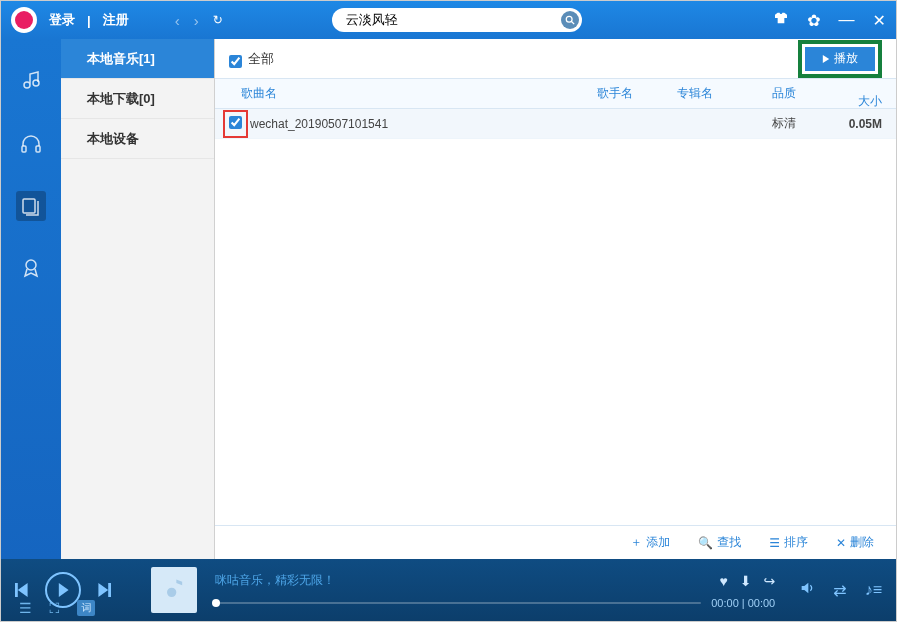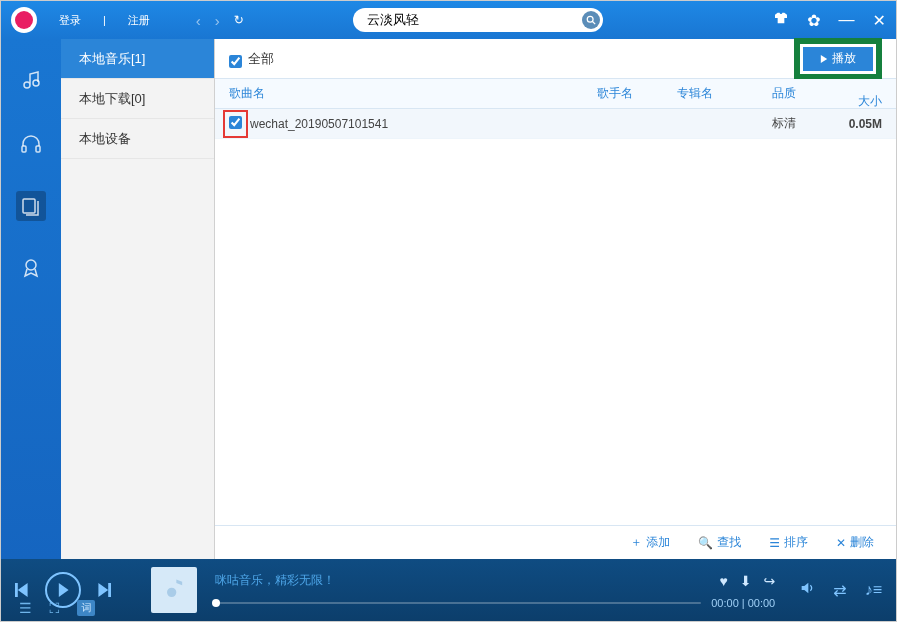--- a/index.html
+++ b/index.html
@@ -2,50 +2,50 @@
 <html><head>
 <meta charset="utf-8">
 <style>
 * { margin: 0; padding: 0; box-sizing: border-box; }
 body { font-family: "Microsoft YaHei", Arial, sans-serif; font-size: 12px; background: #fff; width: 897px; height: 622px; overflow: hidden; border: 1px solid #ccc; }
 
 
 .topbar { height: 38px; background: linear-gradient(#1e88e5, #1976d2); display: flex; align-items: center; color: #fff; padding: 0 10px; gap: 6px; }
 .logo { width: 26px; height: 26px; background: #fff; border-radius: 50%; display: flex; align-items: center; justify-content: center; position: relative; }
 .logo::before { content: ""; width: 18px; height: 18px; border-radius: 50%; background: #e91e63; }
-.auth { font-size: 11px; margin-left: 16px; cursor: pointer; }
+.auth { font-size: 13px; margin-left: 6px; cursor: pointer; font-weight: bold; }
 .nav-arrows { display: flex; gap: 14px; margin-left: 40px; align-items: center; }
 .nav-arrow { color: rgba(255,255,255,.55); font-size: 15px; cursor: pointer; }
 .refresh-icon { color: #fff; cursor: pointer; }
 .searchbox { margin-left: 90px; position: relative; }
 .searchbox input { width: 250px; height: 24px; border-radius: 12px; border: none; padding: 0 30px 0 14px; background: #fff; font-size: 13px; outline: none; margin-left: 13px; }
 .search-btn { position: absolute; right: 3px; top: 3px; width: 18px; height: 18px; background: #5b8db8; border-radius: 50%; display: flex; align-items: center; justify-content: center; color: #fff; font-size: 11px; cursor: pointer; }
 .top-right { margin-left: auto; display: flex; gap: 18px; align-items: center; color: #fff; font-size: 16px; }
 .top-right span { cursor: pointer; }
 
 
 .main { display: flex; height: 520px; }
 .side-icons { width: 60px; background: linear-gradient(#1976d2, #1565c0); display: flex; flex-direction: column; align-items: center; padding-top: 28px; gap: 32px; }
 .side-icon { color: rgba(255,255,255,.7); cursor: pointer; width: 30px; height: 30px; display: flex; align-items: center; justify-content: center; }
 .side-icon.active { background: rgba(0,0,0,.25); border-radius: 3px; }
 .side-icon svg { width: 24px; height: 24px; fill: none; stroke: rgba(255,255,255,.8); stroke-width: 1.5; }
 
 .side-list { width: 154px; background: #f3f3f3; border-right: 1px solid #d0d0d0; }
-.side-item { height: 40px; line-height: 40px; padding-left: 18px; font-size: 13px; cursor: pointer; border-bottom: 1px solid #e6e6e6; color: #333; }
+.side-item { height: 40px; line-height: 40px; padding-left: 26px; font-size: 13px; cursor: pointer; border-bottom: 1px solid #e6e6e6; color: #333; font-weight: bold; }
 .side-item.active { background: #2b85d8; color: #fff; }
 
 .content { flex: 1; background: #fff; display: flex; flex-direction: column; position: relative; }
 .content-head { height: 40px; display: flex; align-items: center; padding: 0 14px; border-bottom: 1px solid #d8e6f3; }
 .select-all { display: flex; align-items: flex-end; gap: 6px; font-size: 13px; color: #333; cursor: pointer; }
 .select-all input { accent-color: #2b85d8; }
 .play-btn { margin-left: auto; width: 70px; height: 24px; background: #2b85d8; color: #fff; display: flex; align-items: center; justify-content: center; gap: 4px; font-size: 12px; cursor: pointer; }
-.play-btn-hl { border: 6px solid #15803d; padding: 3px; margin-left: auto; }
+.play-btn-hl { border: 4px solid #15803d; padding: 3px; margin-left: auto; }
 
 .columns { height: 30px; display: flex; align-items: center; padding: 0 14px; font-size: 12px; color: #2b85d8; border-bottom: 1px solid #d8e6f3; background: #f5faff; }
-.col-name { flex: 1; }
+.col-name { flex: 1; margin-left: 12px; }
 .col-artist { width: 80px; }
 .col-album { width: 95px; }
 .col-quality { width: 55px; }
 .col-size { width: 55px; text-align: right; margin-top: 16px; }
 
 .row { height: 30px; display: flex; align-items: center; padding: 0 14px; font-size: 12px; color: #444; background: #f2f7fc; border-bottom: 1px solid #eef5fb; }
 .row .chk-wrap { border: 2px solid #e53935; padding: 4px 4px; margin-left: -6px; margin-right: 2px; }
 .row input { accent-color: #2b85d8; }
 .row .name { flex: 1; }
 .row .quality { width: 55px; }

